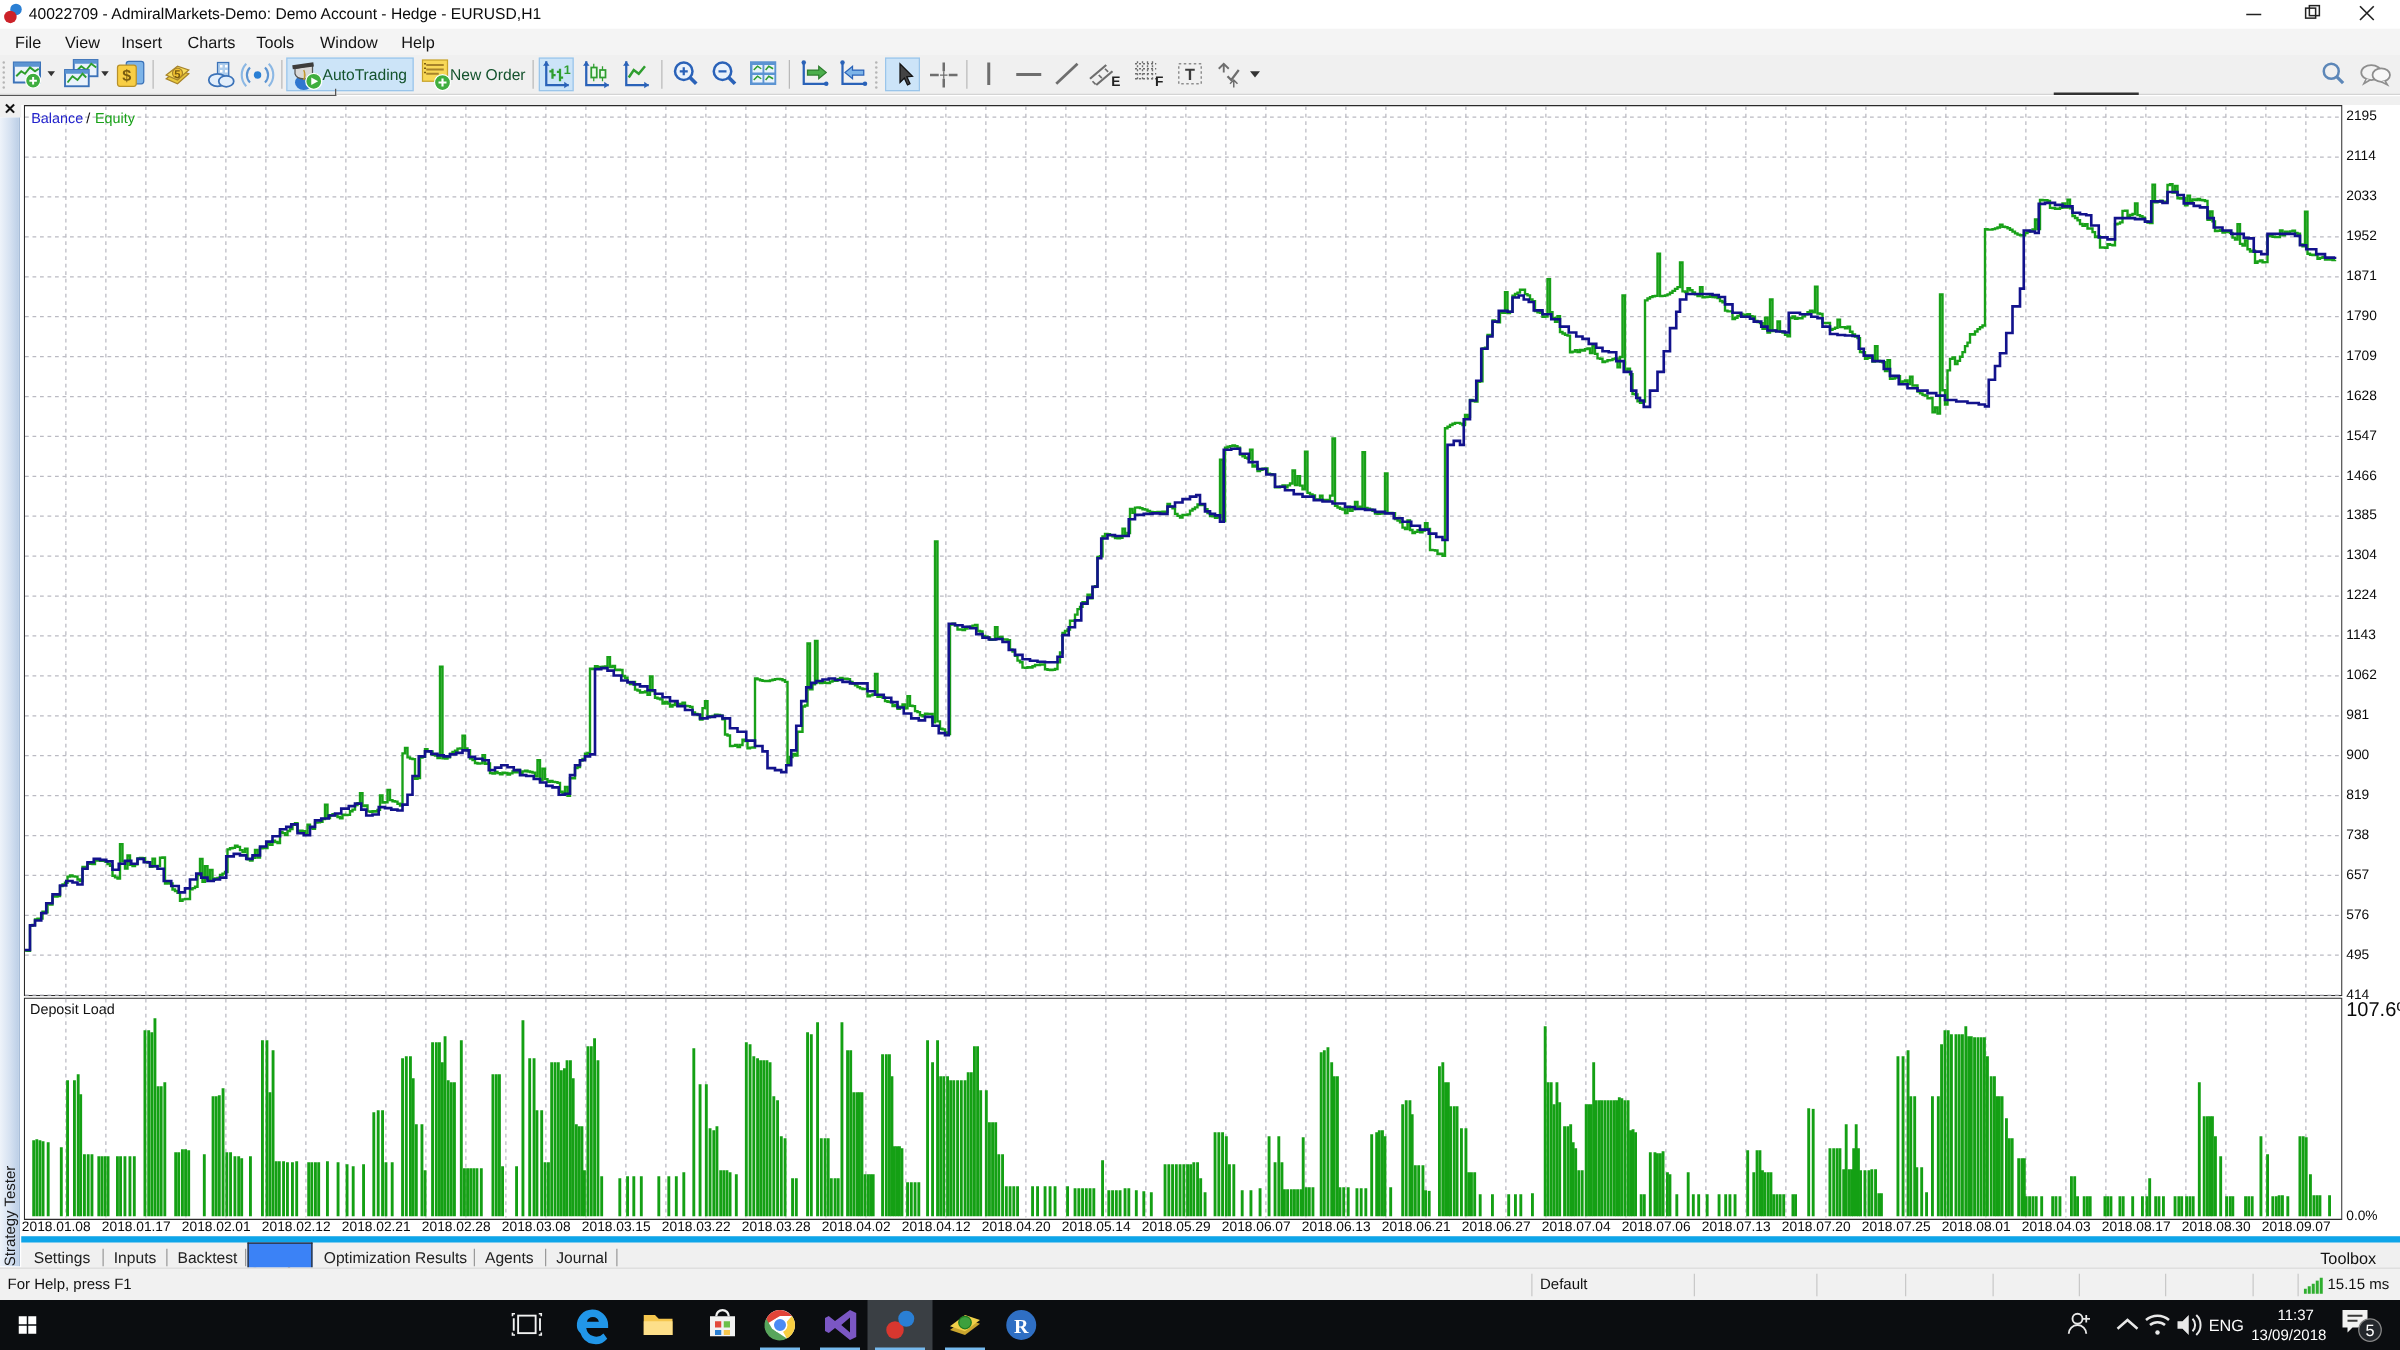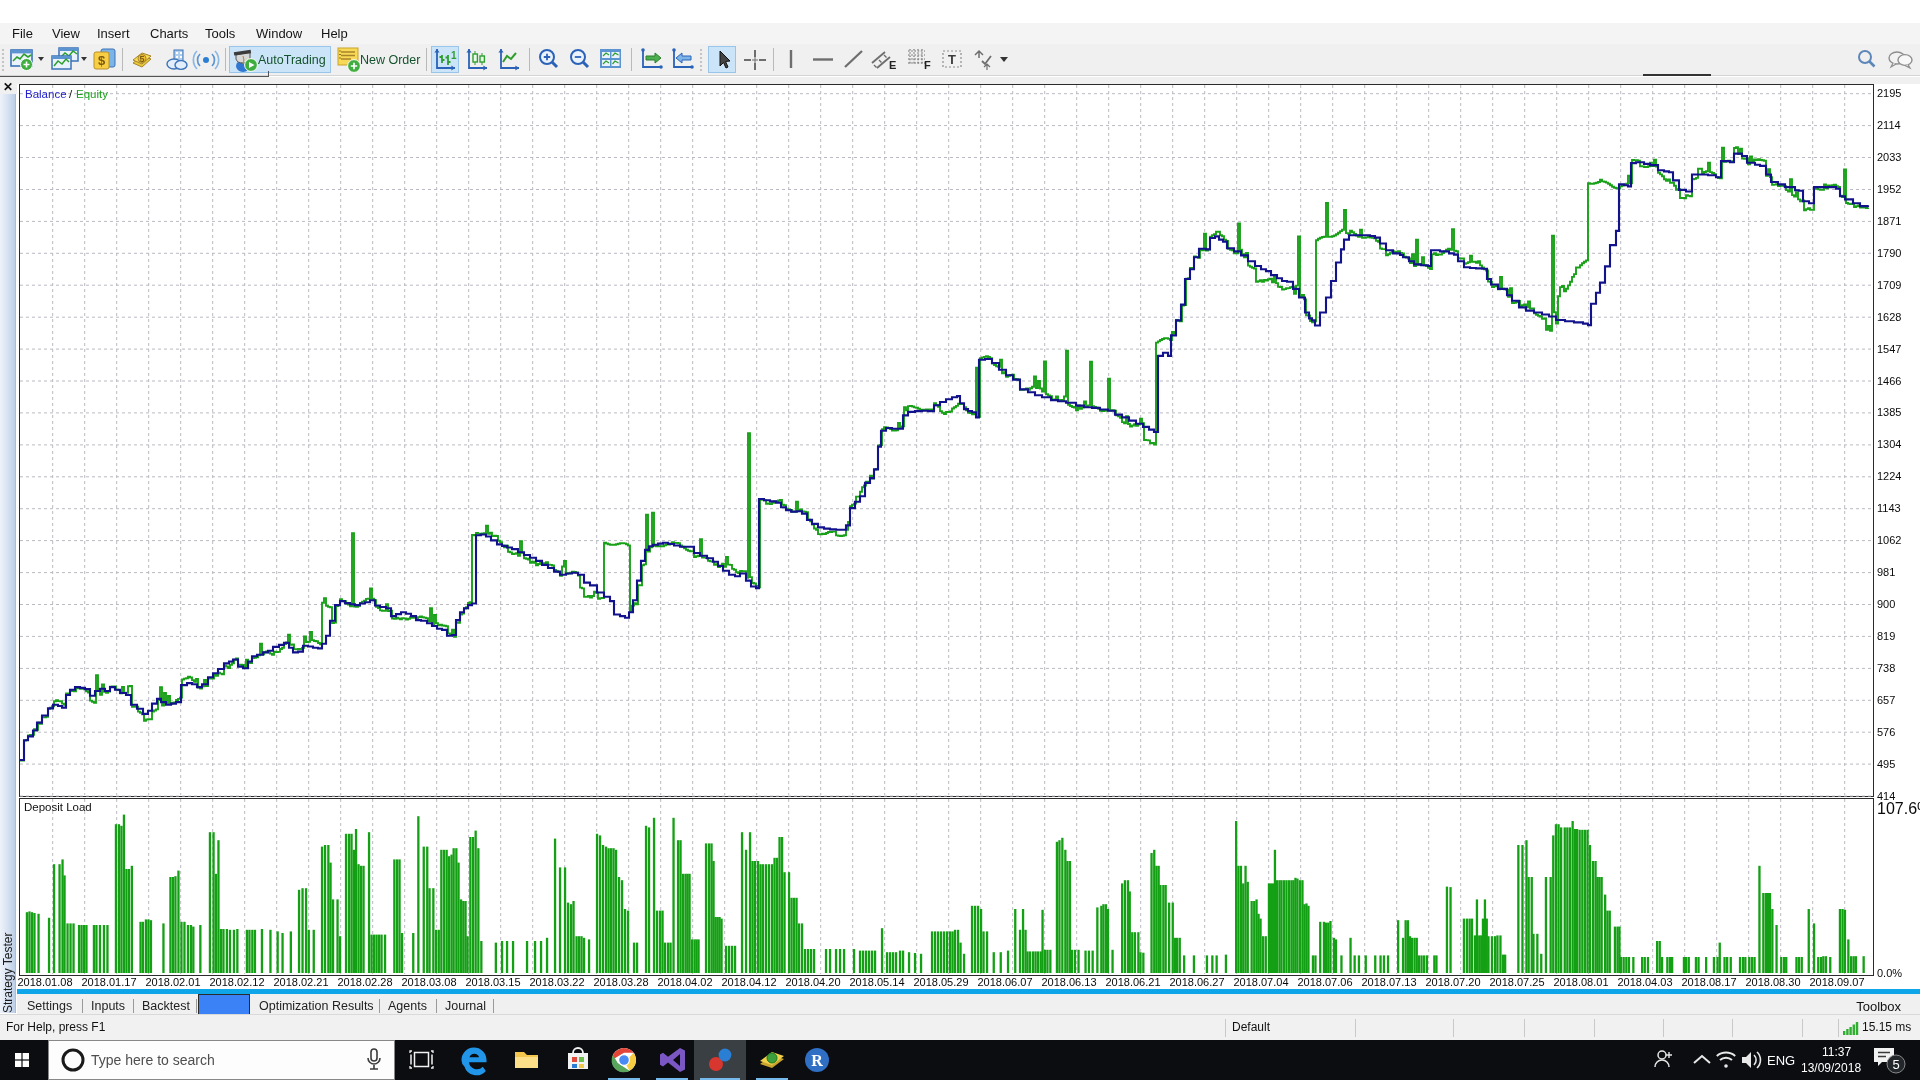--- a/index.html
+++ b/index.html
@@ -41,20 +41,33 @@
 #taskbar{position:absolute;left:0;top:1040px;width:1920px;height:40px;background:#0b0d10;transform:translateZ(0)}
 #searchbox{position:absolute;left:48px;top:0;width:347px;height:40px;background:#fdfdfd;border:1px solid #888}
 #searchtext{position:absolute;left:42px;top:11px;font-size:14px;color:#4e4e4e}
 .tbicon{position:absolute;top:0;width:44px;height:40px}
 .runline{position:absolute;bottom:0;height:2px;background:#76b9ed}
 .trtext{position:absolute;color:#fff;font-size:13px;opacity:0.999}
 </style></head>
 <body>
 <div id="root">
 
+<div id="titlebar">
+ <svg width="24" height="23" style="position:absolute;left:0;top:0">
+  <circle cx="12.8" cy="7.5" r="4.6" fill="#2a7fd4"></circle>
+        <circle cx="8.3" cy="13.5" r="5" fill="#cc2229"></circle>
+ </svg>
+ <div id="title-text">40022709 - AdmiralMarkets-Demo: Demo Account - Hedge - EURUSD,H1</div>
+ <svg id="winbtns" width="130" height="23" style="position:absolute;left:1787px;top:0">
+  <line x1="10" y1="11.5" x2="22" y2="11.5" stroke="#222" stroke-width="1.2"></line>
+  <rect x="57.5" y="6.5" width="8" height="8" fill="none" stroke="#222" stroke-width="1.2"></rect>
+  <rect x="60.5" y="4.5" width="8" height="8" fill="none" stroke="#222" stroke-width="1.2"></rect>
+  <path d="M101 5 L112 16 M112 5 L101 16" stroke="#222" stroke-width="1.3"></path>
+ </svg>
+</div>
 
 <div id="menubar">
  <span class="mi" style="left:12px">File</span>
  <span class="mi" style="left:52px">View</span>
  <span class="mi" style="left:97px">Insert</span>
  <span class="mi" style="left:150px">Charts</span>
  <span class="mi" style="left:205px">Tools</span>
  <span class="mi" style="left:256px">Window</span>
  <span class="mi" style="left:321px">Help</span>
 </div>
@@ -1043,30 +1056,20 @@
 
 <div id="taskbar">
  <svg width="48" height="40" style="position:absolute;left:0;top:0">
   <g fill="#fff">
           <rect x="15" y="13" width="6.4" height="6.4"></rect>
           <rect x="22.6" y="13" width="6.4" height="6.4"></rect>
           <rect x="15" y="20.6" width="6.4" height="6.4"></rect>
           <rect x="22.6" y="20.6" width="6.4" height="6.4"></rect>
         </g>
  </svg>
- <div id="searchbox">
-  <svg width="30" height="30" style="position:absolute;left:10px;top:5px">
-   <circle cx="14" cy="14" r="10" fill="none" stroke="#1a1a1a" stroke-width="3"></circle>
-  </svg>
-  <div id="searchtext">Type here to search</div>
-  <svg width="20" height="26" style="position:absolute;left:316px;top:7px">
-   <rect x="6" y="1" width="6" height="12" rx="3" fill="none" stroke="#3c3c3c" stroke-width="1.6"></rect>
-   <path d="M3 10 a6 6 0 0 0 12 0 M9 17 v4 M5 21 h8" fill="none" stroke="#3c3c3c" stroke-width="1.6"></path>
-  </svg>
- </div>
 
  <svg class="tbicon" style="left:400px">
   <rect x="14.5" y="12.5" width="14" height="14" fill="none" stroke="#f2f2f2" stroke-width="1.5"></rect>
   <path d="M11 14.5 v10 M32 14.5 v10" stroke="#f2f2f2" stroke-width="1.5"></path>
   <path d="M12 11 h-2 v2 M31 11 h2 v2 M12 28 h-2 v-2 M31 28 h2 v-2" fill="none" stroke="#f2f2f2" stroke-width="1.3"></path>
  </svg>
 
  <svg class="tbicon" style="left:452px" viewBox="0 0 44 40">
   <path d="M9.5 20.5 a12.5 12.5 0 0 1 25 -0.8 l0 2.6 -17.5 0 a8 8 0 0 0 13.8 4.4 l3 4.2 a12.5 12.5 0 0 1 -21.4 -4.4 q-2.9 -2.6 -2.9 -6 z m8 -3.2 l9.6 0 a5 5 0 0 0 -9.6 0 z" fill="#2196e8"></path>
  </svg>

